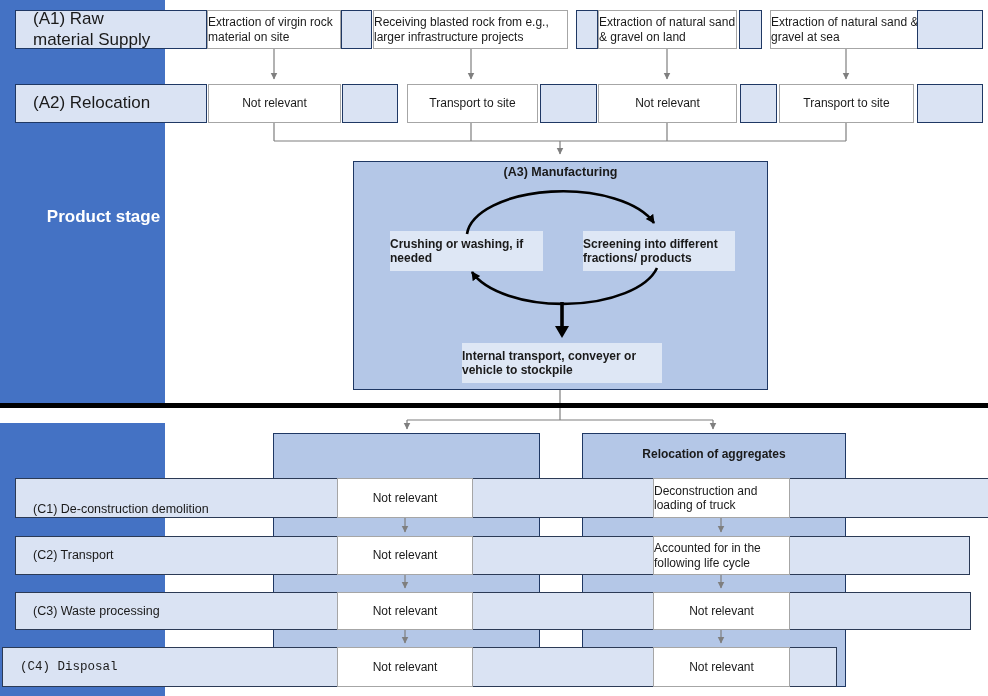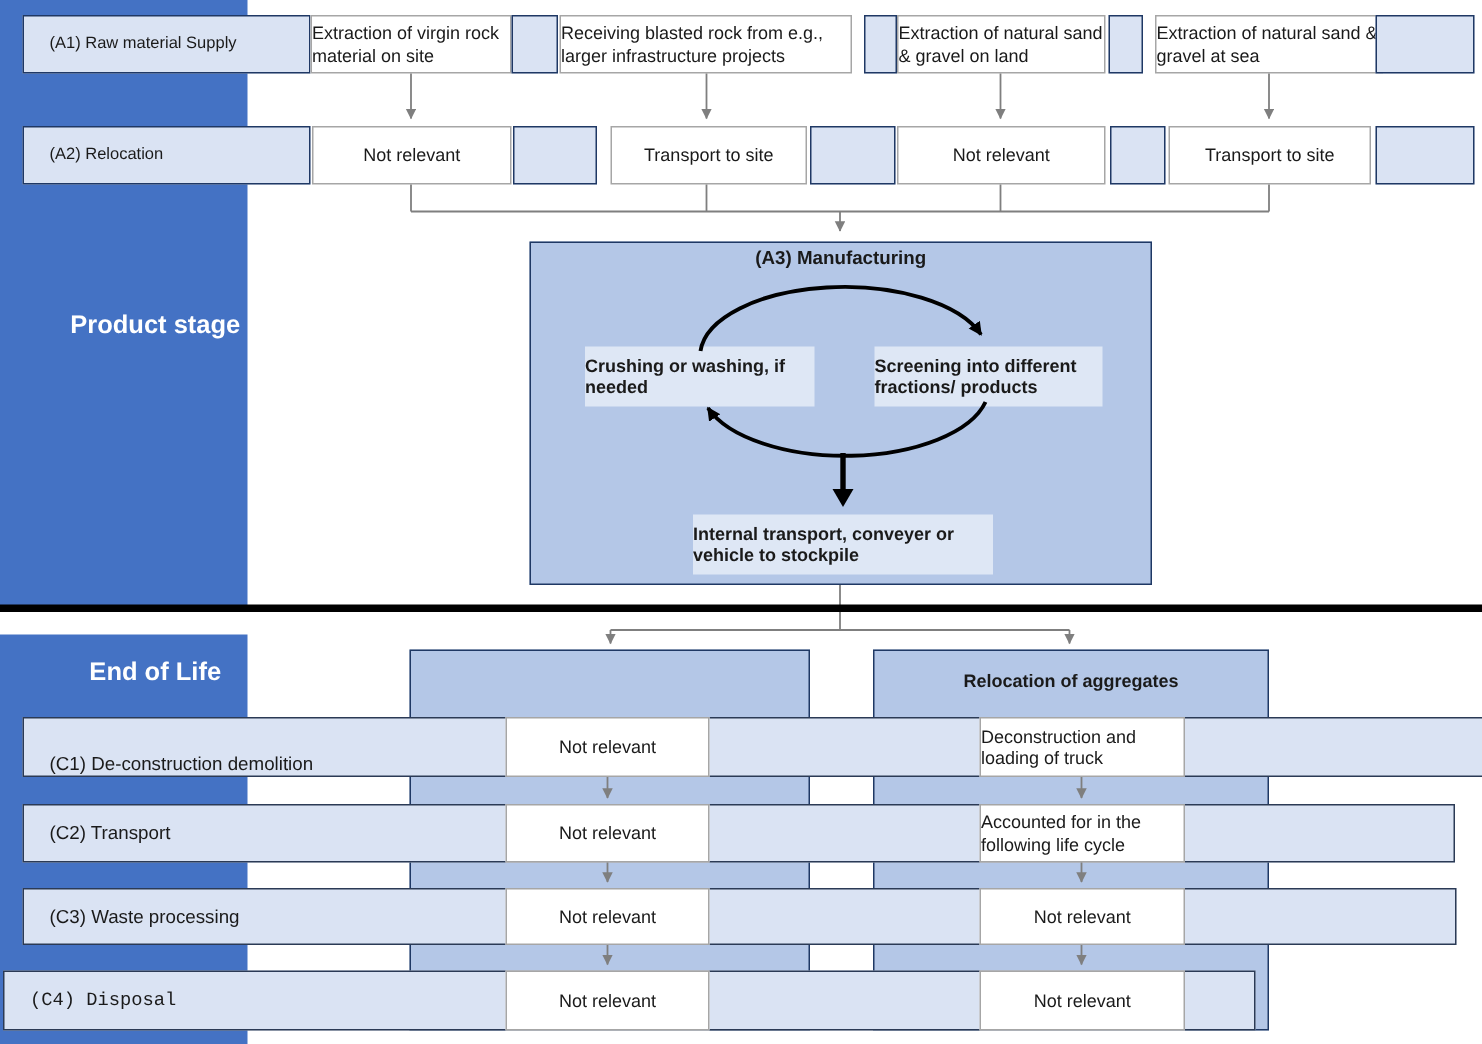--- a/index.html
+++ b/index.html
@@ -7,21 +7,21 @@
     position:relative;width:988px;height:696px;overflow:hidden;background:#fff;
     font-family:"Liberation Sans","DejaVu Sans",sans-serif;color:#1a1a1a;
   }
   .abs{position:absolute;box-sizing:border-box;}
   .box{
     position:absolute;box-sizing:border-box;display:flex;align-items:center;justify-content:center;
     text-align:left;font-size:12px;line-height:1.18;
   }
   .white-box{background:#ffffff;border:1px solid #a6a6a6;}
   .lb{background:#dae3f3;border:1px solid #1f3864;}
-  .label-box{justify-content:flex-start;text-align:left;padding-left:17px;padding-right:4px;font-size:11px;}
+  .label-box{justify-content:flex-start;text-align:left;padding-left:17px;padding-right:4px;font-size:17px;}
   .med{background:#b4c7e7;border:1px solid #1f3864;}
   .inner-box{background:#dee7f5;border:none;font-weight:bold;}
   .rowbar{background:#dae3f3;border:1px solid #2b3a55;justify-content:flex-start;text-align:left;padding-left:17px;font-size:12.5px;z-index:2;}
   .cell{background:#ffffff;border:1px solid #a6a6a6;z-index:3;}
   .colbar{background:#b4c7e7;border:1px solid #1f3864;z-index:1;}
   .hdr-text{position:absolute;display:flex;align-items:center;justify-content:center;text-align:center;
     font-weight:bold;font-size:12px;line-height:1.2;z-index:2;box-sizing:border-box;}
   .sidebar{background:#4472c4;z-index:0;}
   .stage-label{position:absolute;left:0;width:165px;text-align:center;color:#fff;font-weight:bold;font-size:17px;z-index:4;padding-left:21px;}
   #divider{position:absolute;left:0;top:403px;width:988px;height:5px;background:#000;z-index:6;}
@@ -29,21 +29,20 @@
   .z1{z-index:1;}.z2{z-index:2;}
 </style>
 </head>
 <body>
 
 <div id="canvas">
 
   <div class="abs sidebar" style="left:0;top:0;width:165px;height:405px;"></div>
   <div class="abs sidebar" style="left:0;top:423px;width:165px;height:273px;"></div>
   <div class="stage-label" style="top:207px;">Product stage</div>
-  <div class="stage-label" style="top:438px;">End of Life</div>
 
   <div class="box lb label-box z1" style="left:15px;top:10px;width:192px;height:39px;">
     <span style="max-width:135px;">(A1) Raw material Supply</span>
   </div>
   <div class="box white-box z1" style="left:207px;top:10px;width:134px;height:39px;">Extraction of virgin rock material on site</div>
   <div class="box lb z1" style="left:341px;top:10px;width:31px;height:39px;"></div>
   <div class="box white-box z1" style="left:373px;top:10px;width:195px;height:39px;">Receiving blasted rock from e.g., larger infrastructure projects</div>
   <div class="box lb z1" style="left:576px;top:10px;width:22px;height:39px;"></div>
   <div class="box white-box z1" style="left:598px;top:10px;width:139px;height:39px;">Extraction of natural sand &amp; gravel on land</div>
   <div class="box lb z1" style="left:739px;top:10px;width:23px;height:39px;"></div>

